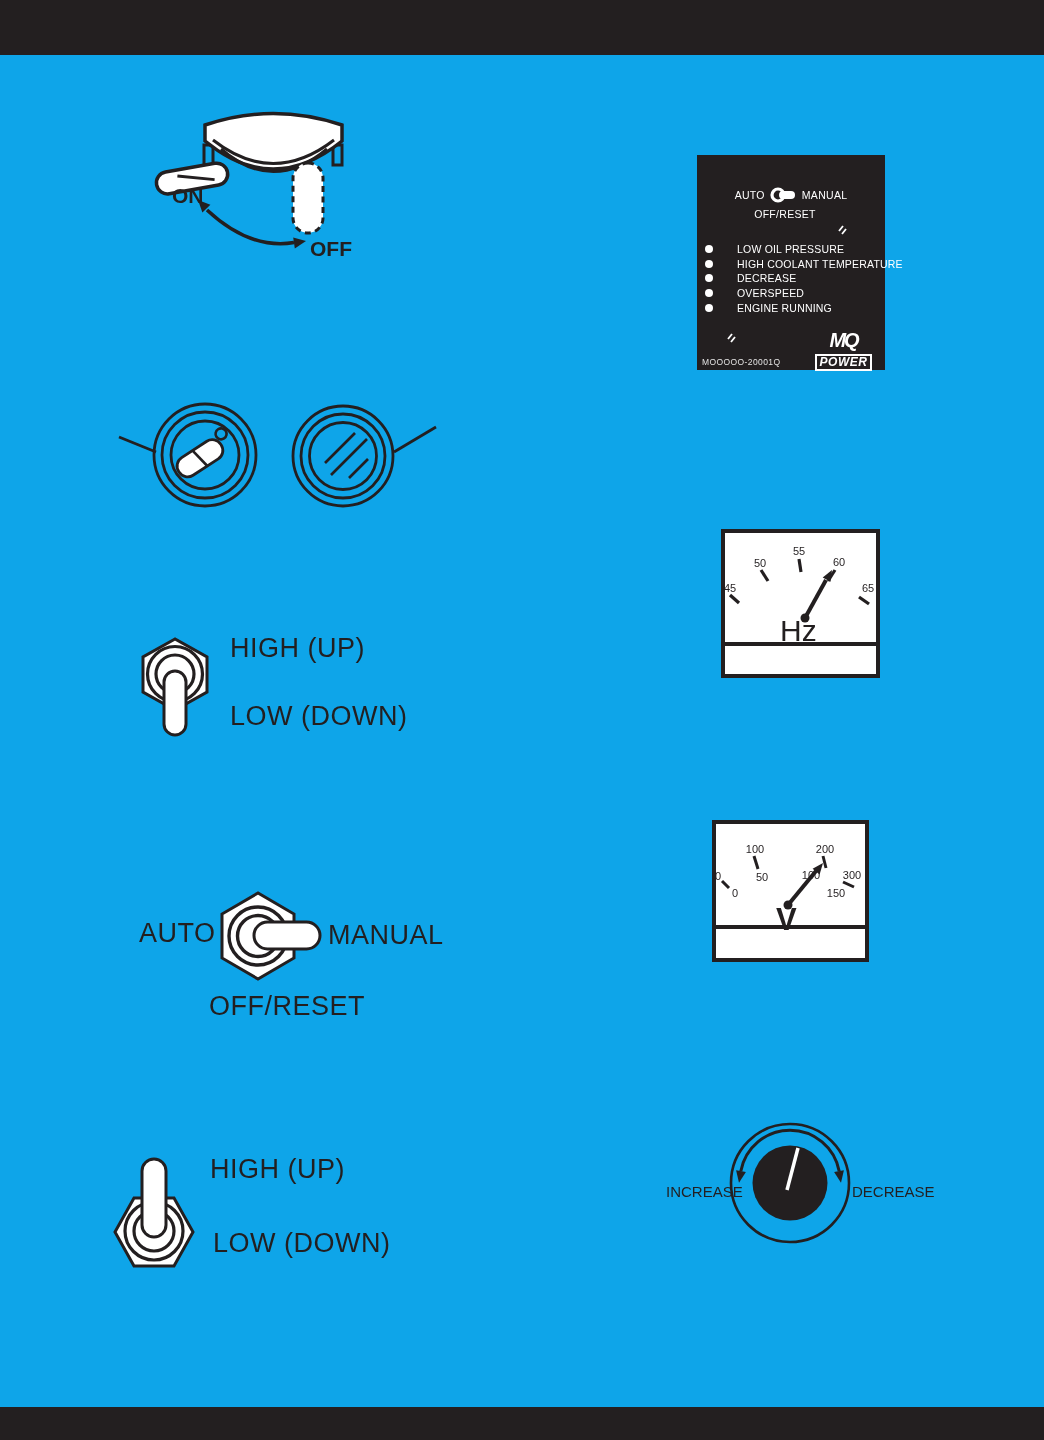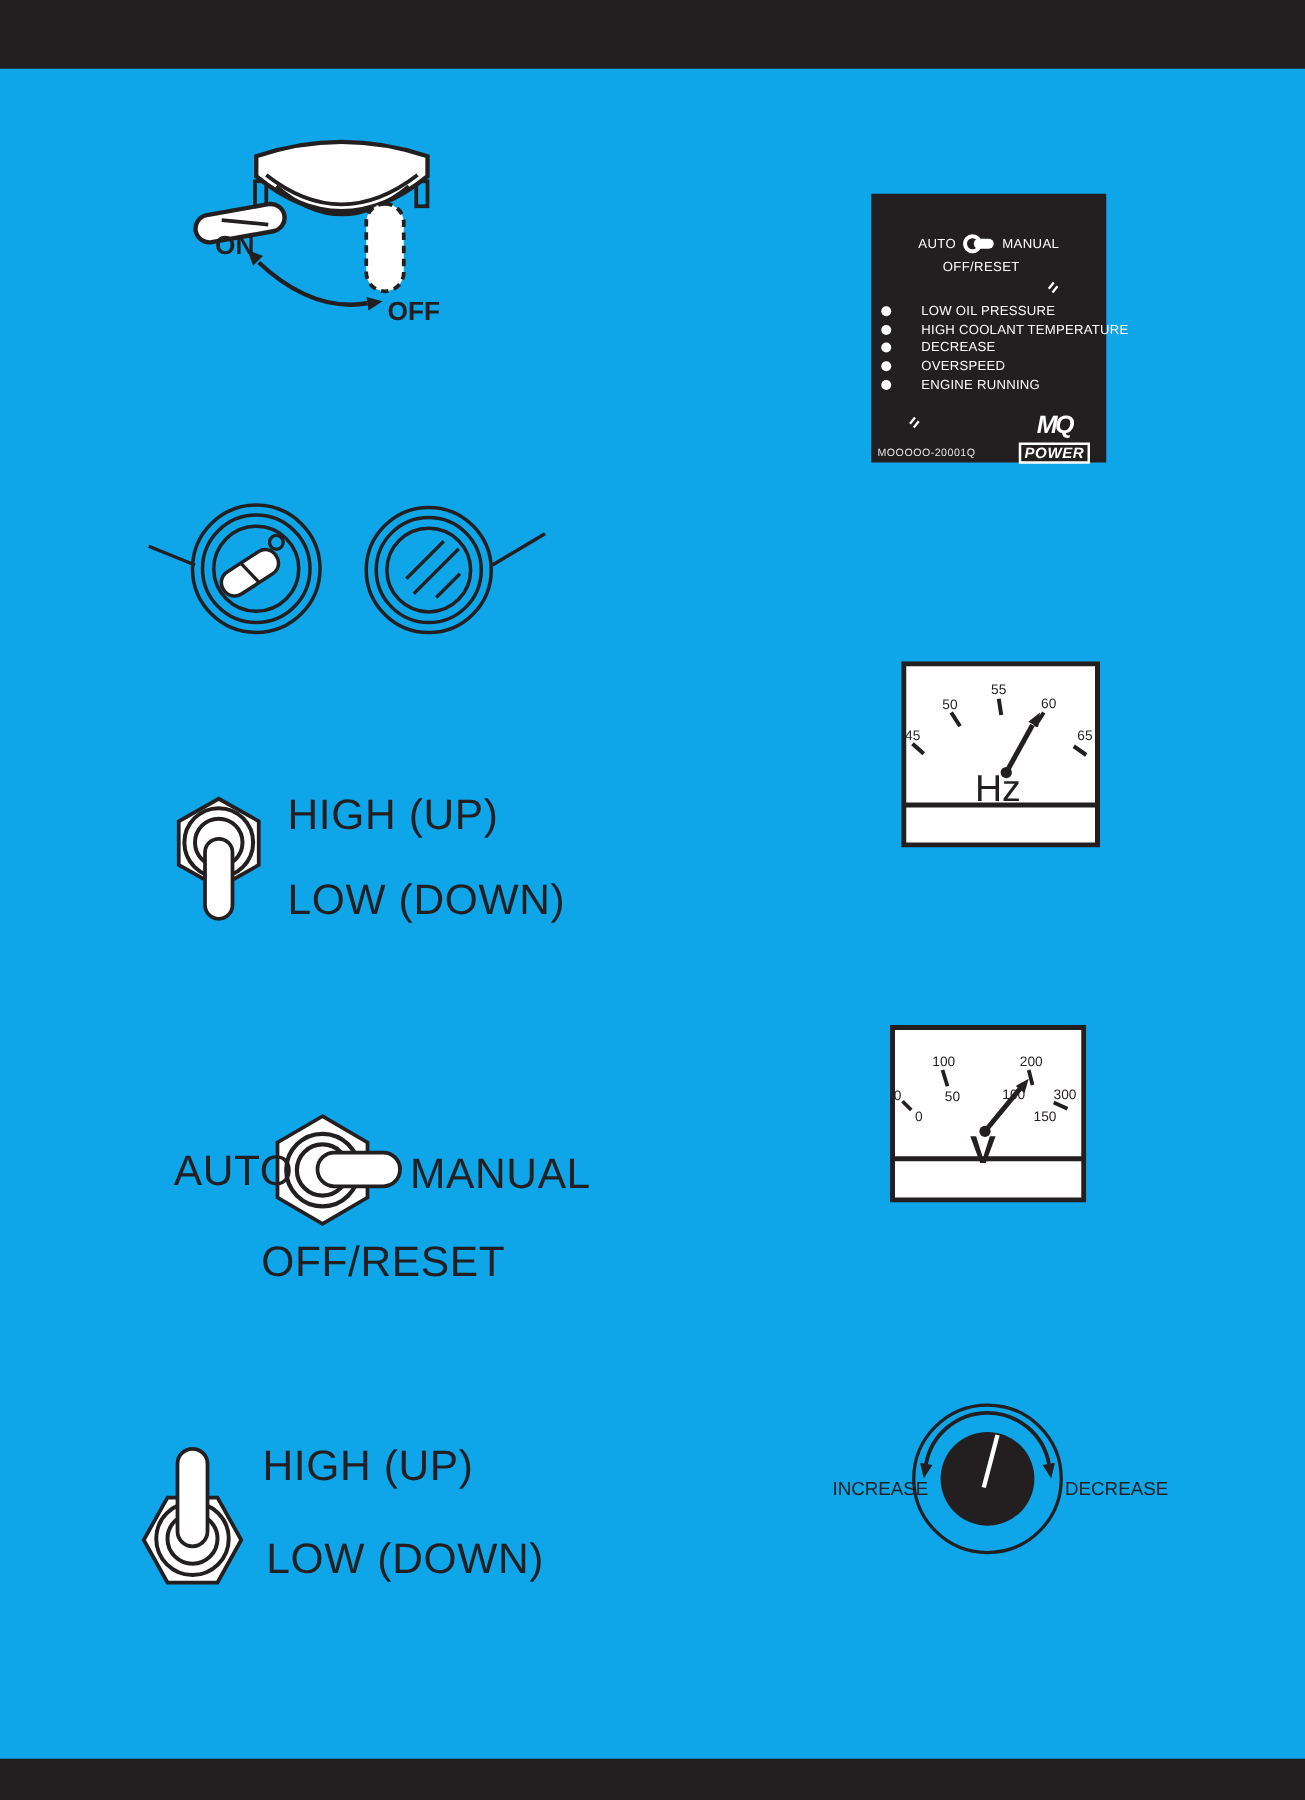--- a/index.html
+++ b/index.html
@@ -6,21 +6,21 @@
   .page{position:relative;width:1044px;height:1440px;background:#0ea5e9;overflow:hidden;
         font-family:"Liberation Sans",sans-serif;color:#231f20;}
   .bar{position:absolute;left:0;width:1044px;background:#231f20;}
   .bar.top{top:0;height:55px;}
   .bar.bottom{top:1407px;height:33px;}
   .abs{position:absolute;}
   svg{font-family:"Liberation Sans",sans-serif;}
   svg .ink{stroke:#231f20;fill:none;}
   svg .inkfill{fill:#231f20;stroke:none;}
   svg text{fill:#231f20;}
-  .label-big{position:absolute;font-size:34px;letter-spacing:0.5px;white-space:nowrap;color:#231f20;}
+  .label-big{position:absolute;font-size:27px;letter-spacing:0.5px;white-space:nowrap;color:#231f20;}
   .label-small{position:absolute;font-size:15px;white-space:nowrap;color:#231f20;}
   
   .panel{position:absolute;left:697px;top:155px;width:188px;height:215px;background:#231f20;color:#fff;}
   .panel-switch-row{position:absolute;top:31px;left:0;width:188px;display:flex;justify-content:center;
                     align-items:center;gap:5px;font-size:10.5px;letter-spacing:0.3px;}
   .panel-offreset{position:absolute;top:53px;left:0;width:176px;text-align:center;font-size:10.5px;letter-spacing:0.3px;}
   .screw{position:absolute;}
   .ind-list{position:absolute;top:87px;left:8px;}
   .ind-row{display:flex;align-items:center;gap:24px;height:14.6px;white-space:nowrap;font-size:10.5px;letter-spacing:0.2px;}
   .led{width:8px;height:8px;border-radius:50%;background:#fff;flex:0 0 auto;}

